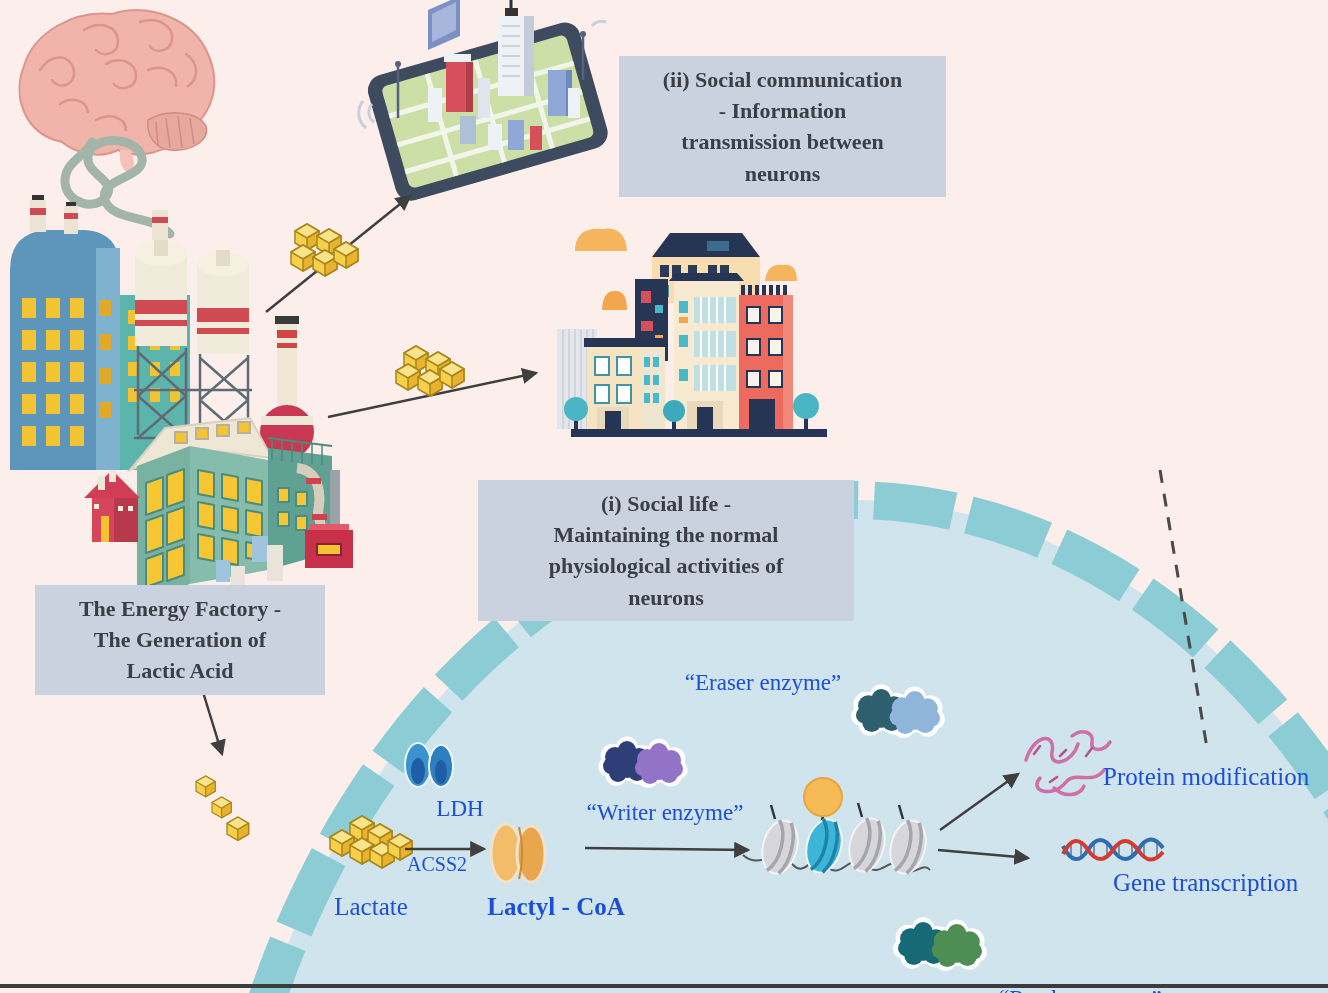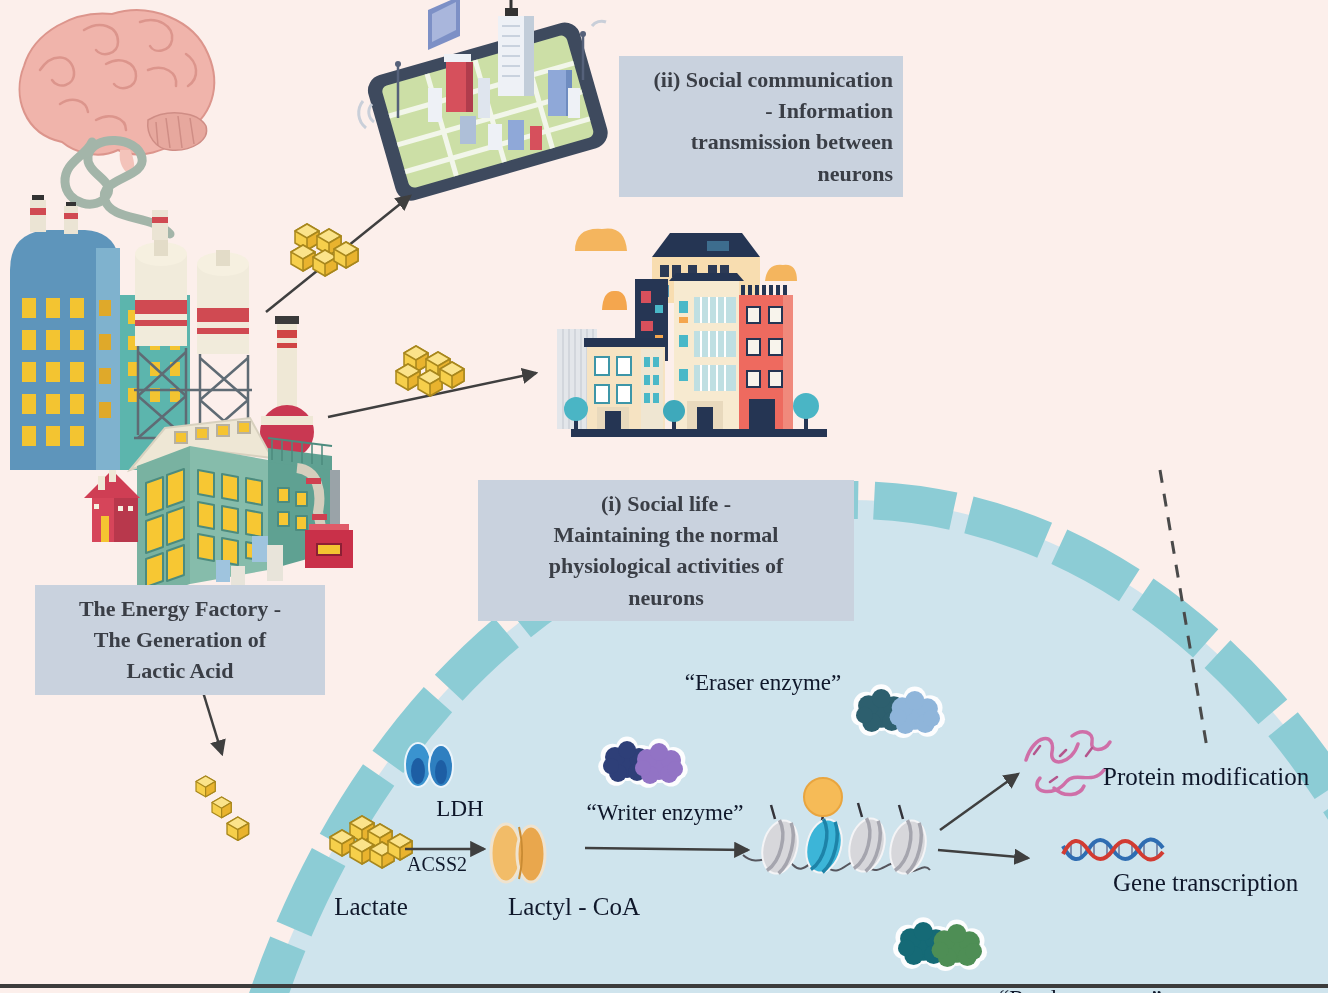--- a/index.html
+++ b/index.html
@@ -13,21 +13,21 @@
     position:absolute;box-sizing:border-box;
     background:#c9d2de;color:#3a3e46;
     font-weight:bold;font-size:22px;line-height:1.42;
     text-align:center;white-space:pre-line;padding:8px 10px;
   }
   .box.yellow{
     background:#fdf0c6;color:#2f2f2f;font-weight:normal;
     text-align:left;line-height:1.45;padding:12px 18px;
   }
   .lbl{
-    position:absolute;color:#0f172a;white-space:nowrap;font-size:23px;
+    position:absolute;color:#1d4ed8;white-space:nowrap;font-size:23px;
   }
   .lbl.center{transform:translateX(-50%);}
   .lbl.big{font-size:25px;}
   .lbl.small{font-size:20px;text-align:center;}
 </style>
 </head>
 <body>
 
 <div id="canvas">
 
@@ -464,38 +464,38 @@
     <g stroke="#7f8fae" stroke-width="2">
       <path d="M8,8 V22 M18,6 V20 M31,8 V22 M44,6 V20 M56,8 V22 M69,6 V20 M81,8 V22 M94,8 V20"></path>
     </g>
     <path d="M0,10 Q12,34 25,14 Q37,-6 50,14 Q62,32 75,14 Q87,-6 100,12" stroke="#2f6db2" stroke-width="4"></path>
     <path d="M0,18 Q12,-6 25,14 Q37,32 50,14 Q62,-4 75,14 Q87,32 100,16" stroke="#d23b32" stroke-width="4"></path>
   </g>
 
   <rect x="0" y="984" width="1328" height="4" fill="#3c3c3c"></rect>
 </svg>
 
-<div class="box" style="left:619px;top:56px;width:284px;text-align:right;">(ii) Social communication
+<div class="box" style="left:619px;top:56px;width:327px;">(ii) Social communication
 - Information
 transmission between
 neurons</div>
 
 
 <div class="box" style="left:478px;top:480px;width:376px;">(i) Social life -
 Maintaining the normal
 physiological activities of
 neurons</div>
 
 <div class="box" style="left:35px;top:585px;width:290px;">The Energy Factory -
 The Generation of
 Lactic Acid</div>
 
 <div class="lbl center" style="left:763px;top:670px;">“Eraser enzyme”</div>
 <div class="lbl center" style="left:665px;top:800px;">“Writer enzyme”</div>
 <div class="lbl" style="left:987px;top:986px;margin-left:12px;">“Reader enzyme”</div>
 <div class="lbl center" style="left:460px;top:796px;">LDH</div>
 <div class="lbl center small" style="left:437px;top:853px;">ACSS2</div>
 <div class="lbl center big" style="left:371px;top:893px;">Lactate</div>
-<div class="lbl center big" style="left:574px;top:893px;">Lactyl - CoA</div>
+<div class="lbl center big" style="left:556px;top:893px;font-weight:bold;">Lactyl - CoA</div>
 <div class="lbl big" style="left:1103px;top:763px;">Protein modification</div>
 <div class="lbl big" style="left:1113px;top:869px;">Gene transcription</div>
 
 </div>
 
 </body></html>

